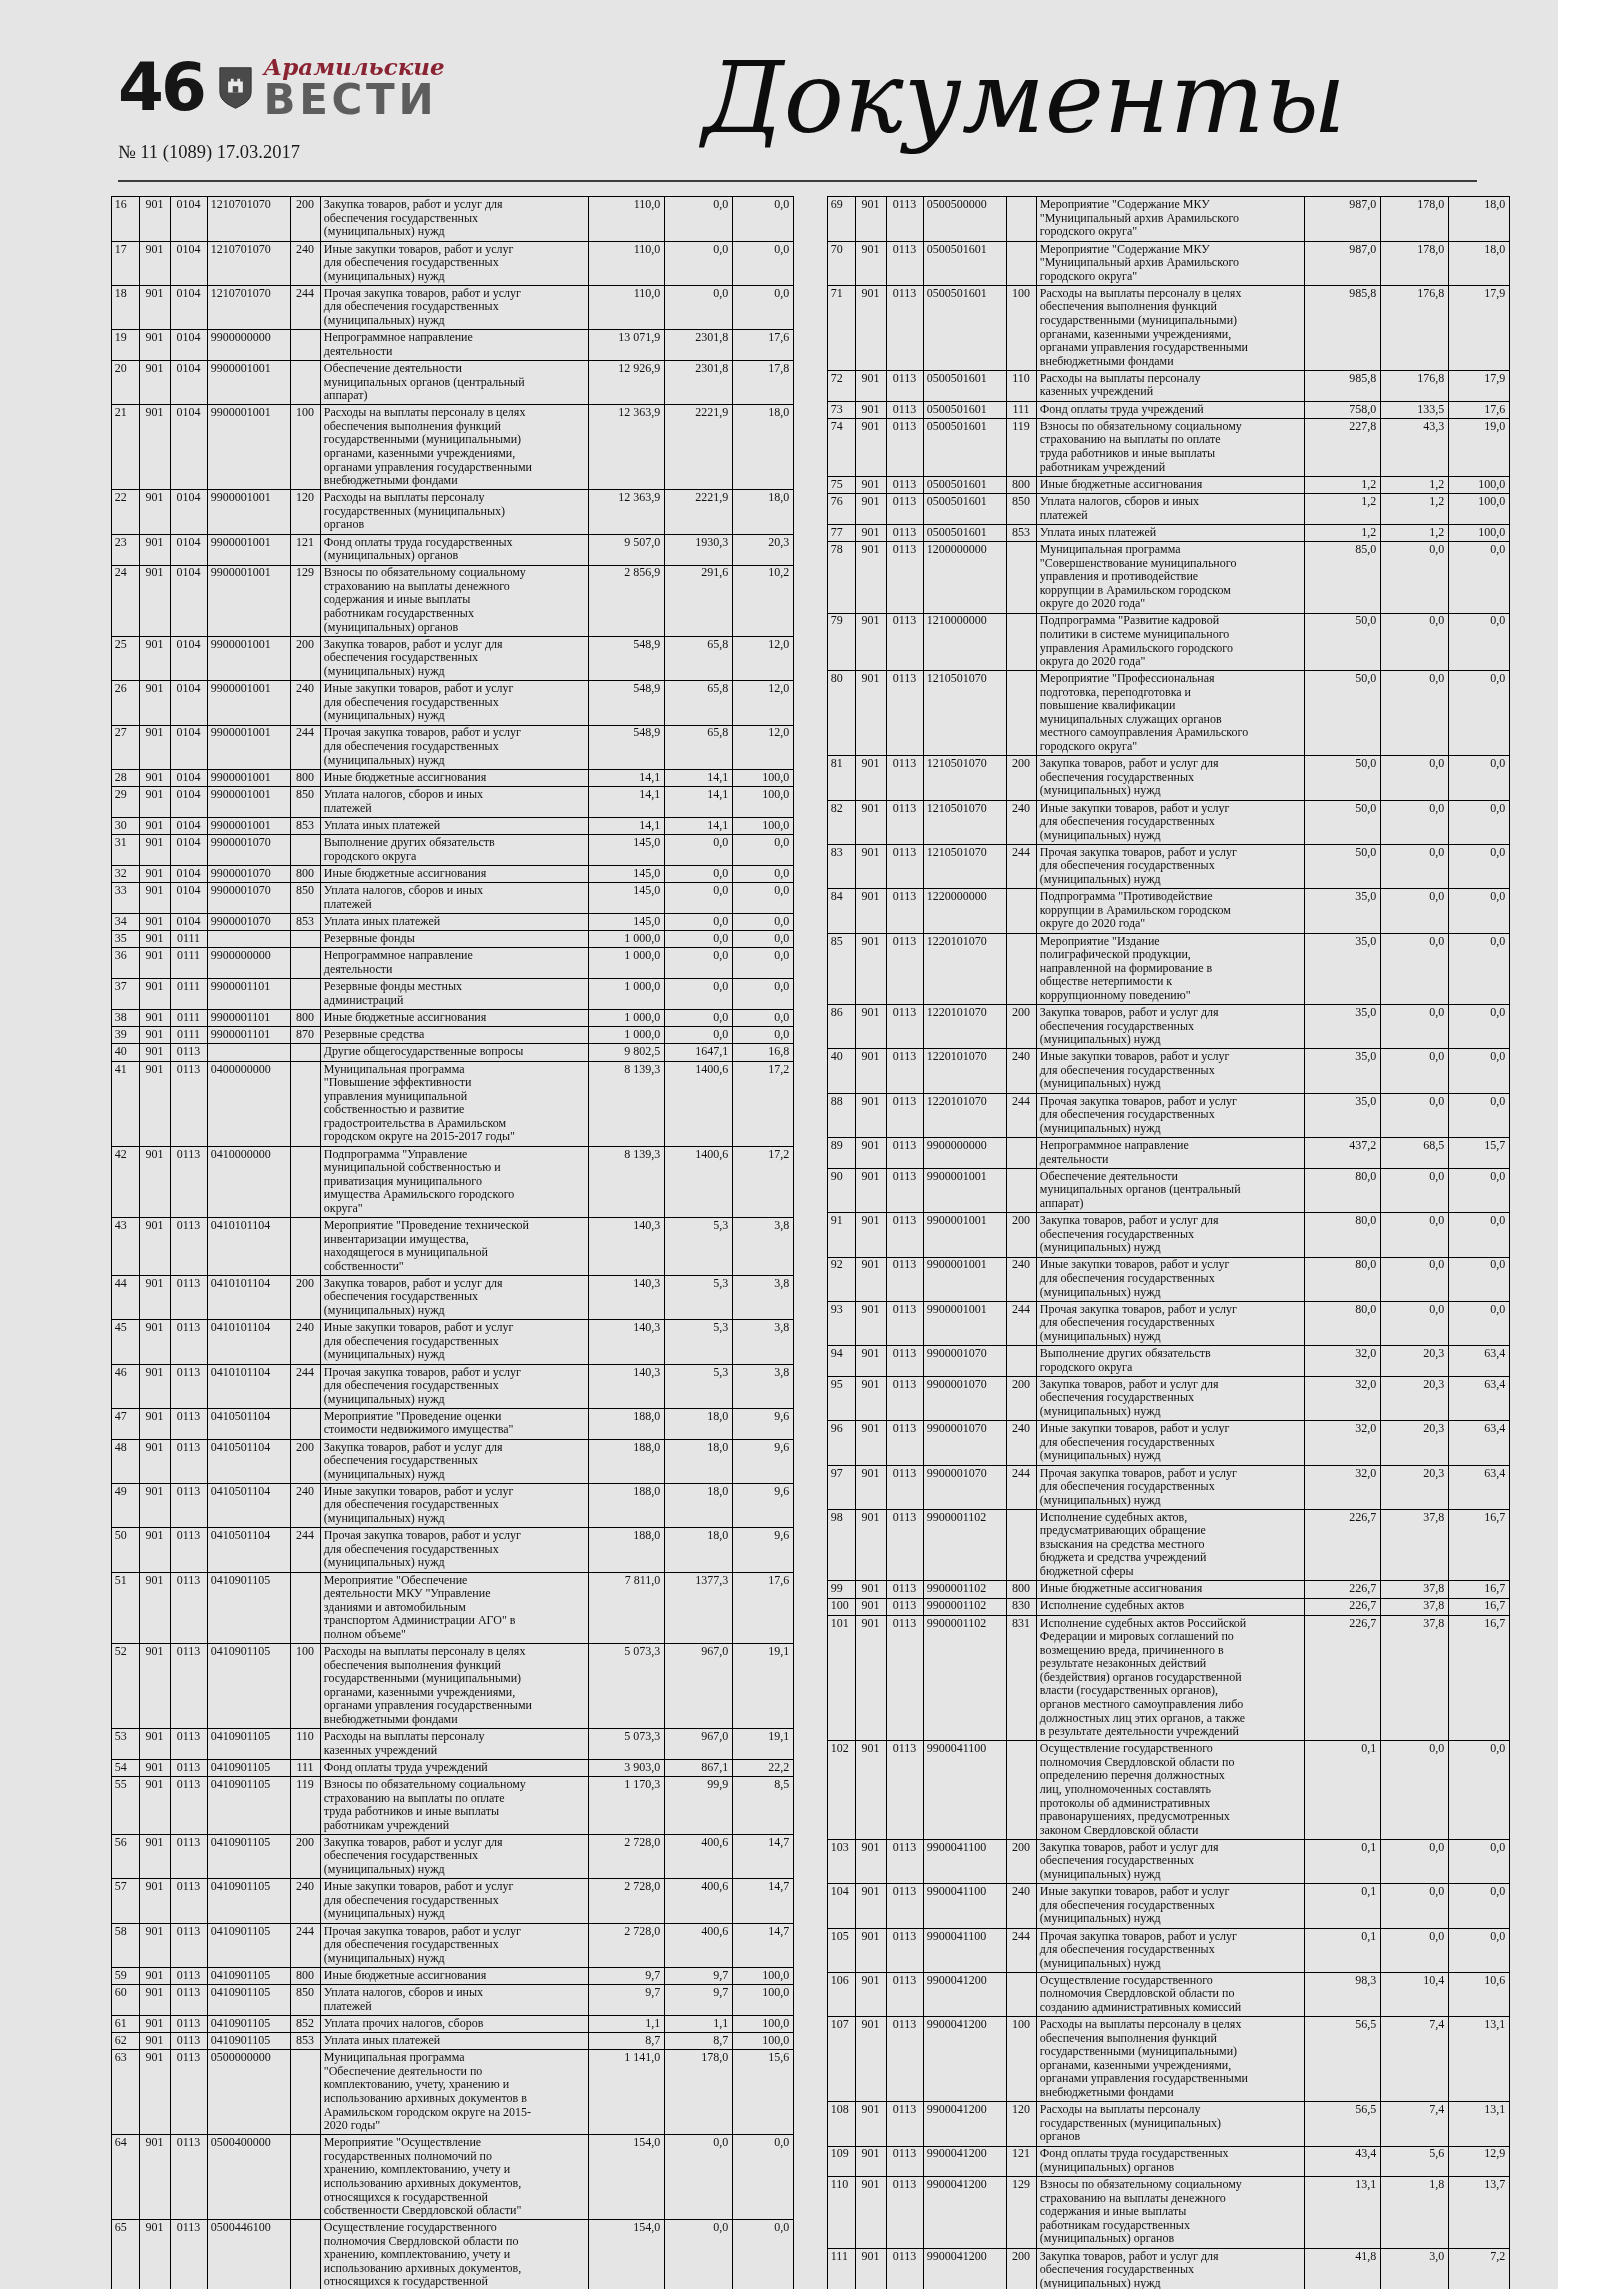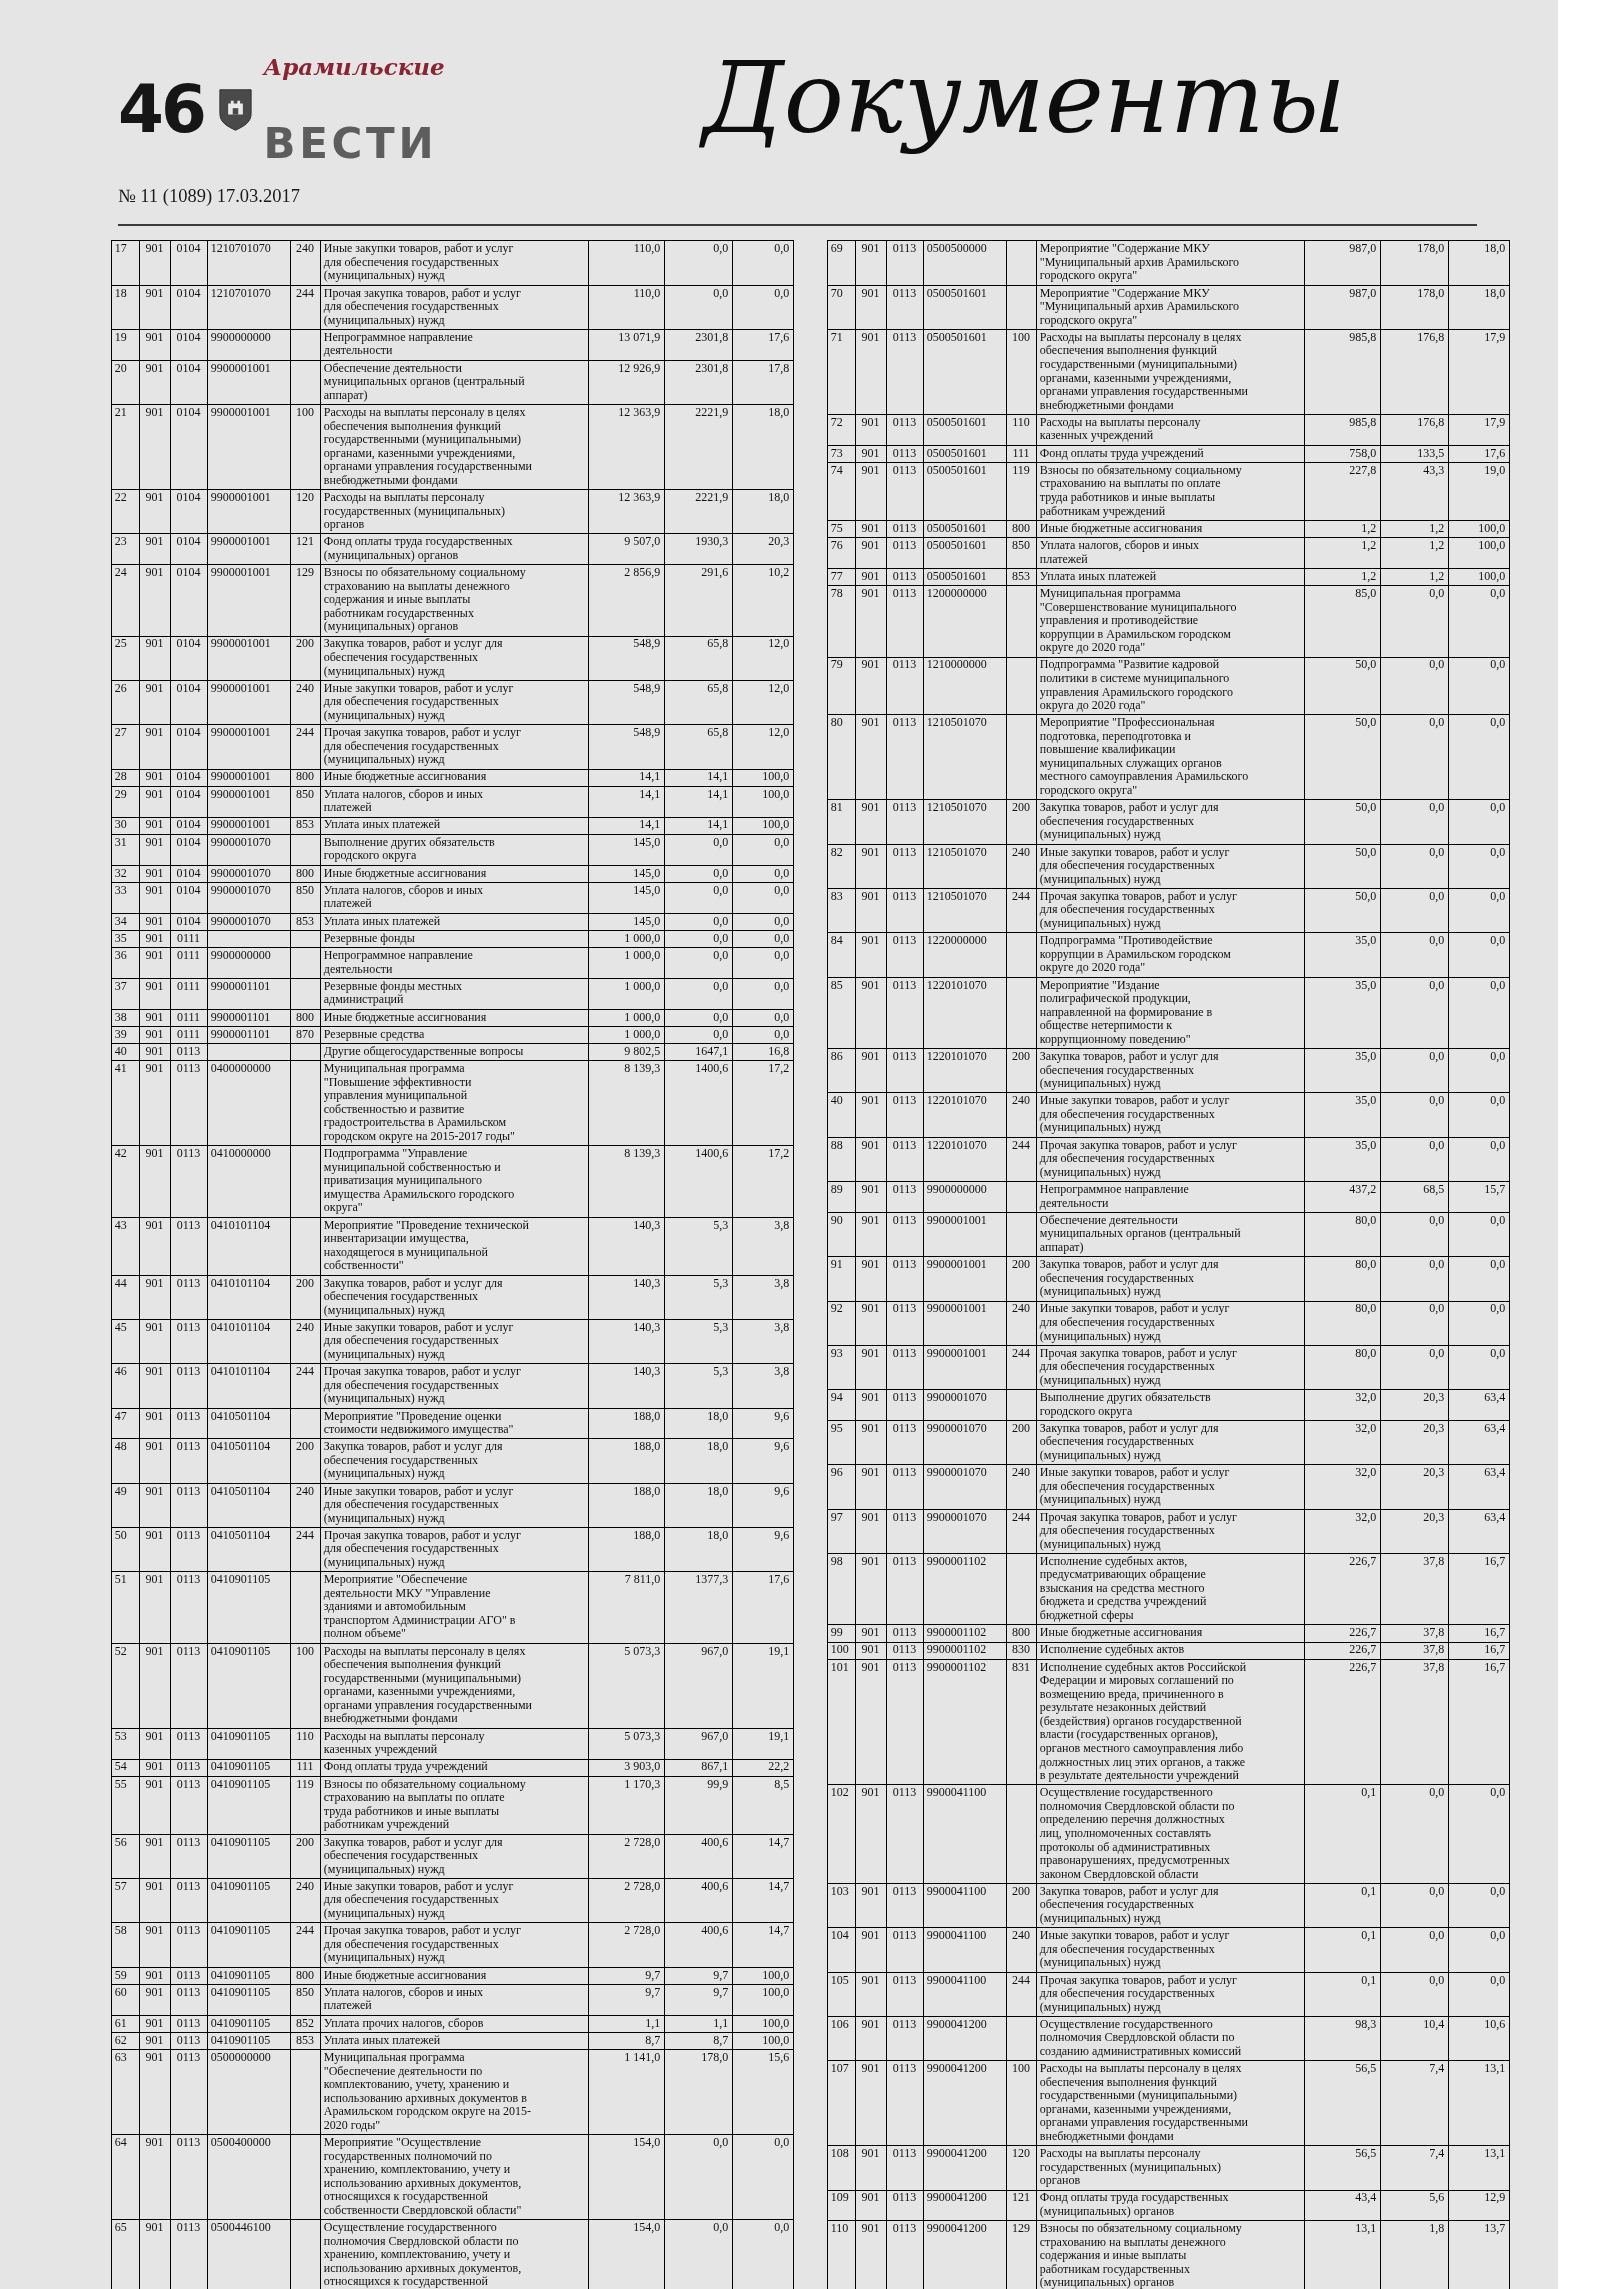--- a/index.html
+++ b/index.html
@@ -13,21 +13,21 @@
   .masthead { display: flex; align-items: flex-start; padding: 55px 83px 0 118px; }
   .mast-left { flex: 0 0 auto; }
   .mast-row { display: flex; align-items: center; gap: 13px; }
   .page-num {
     font-family: "DejaVu Sans", sans-serif; font-weight: bold;
     font-size: 66px; line-height: 0.95; letter-spacing: -2.8px; color: #161616;
   }
   .logo { display: flex; align-items: center; gap: 9.2px; }
   .crest { display: inline-flex; }
   .crest svg { width: 37px; height: 46px; }
-  .logo-text { display: flex; flex-direction: column; gap: 44px; }
+  .logo-text { display: flex; flex-direction: column; }
   .logo-line1 {
     font-family: "DejaVu Serif", serif; font-style: italic; font-weight: bold;
     color: #8a2432; font-size: 23px; line-height: 1.05;
   }
   .logo-line2 {
     font-family: "DejaVu Sans", sans-serif; font-weight: bold;
     color: #5d5d5d; font-size: 42px; letter-spacing: 3.7px; line-height: 1.0;
   }
   .issue { font-size: 18.5px; margin-top: 21px; color: #1a1a1a; }
   .section-title {
@@ -98,20 +98,31 @@
           <col class="w-sec">
           <col class="w-tgt">
         <col class="w-vid">
           <col class="w-name">
           <col class="w-v1">
           <col class="w-v2">
           <col class="w-v3">
       </colgroup>
       <tbody>
           <tr>
+            <td>16</td>
+            <td>901</td>
+            <td>0104</td>
+            <td>1210701070</td>
+            <td>200</td>
+            <td>Закупка товаров, работ и услуг для обеспечения государственных (муниципальных) нужд</td>
+            <td>110,0</td>
+            <td>0,0</td>
+            <td>0,0</td>
+          </tr>
+          <tr>
             <td>17</td>
             <td>901</td>
             <td>0104</td>
             <td>1210701070</td>
             <td>240</td>
             <td>Иные закупки товаров, работ и услуг для обеспечения государственных (муниципальных) нужд</td>
             <td>110,0</td>
             <td>0,0</td>
             <td>0,0</td>
           </tr>

